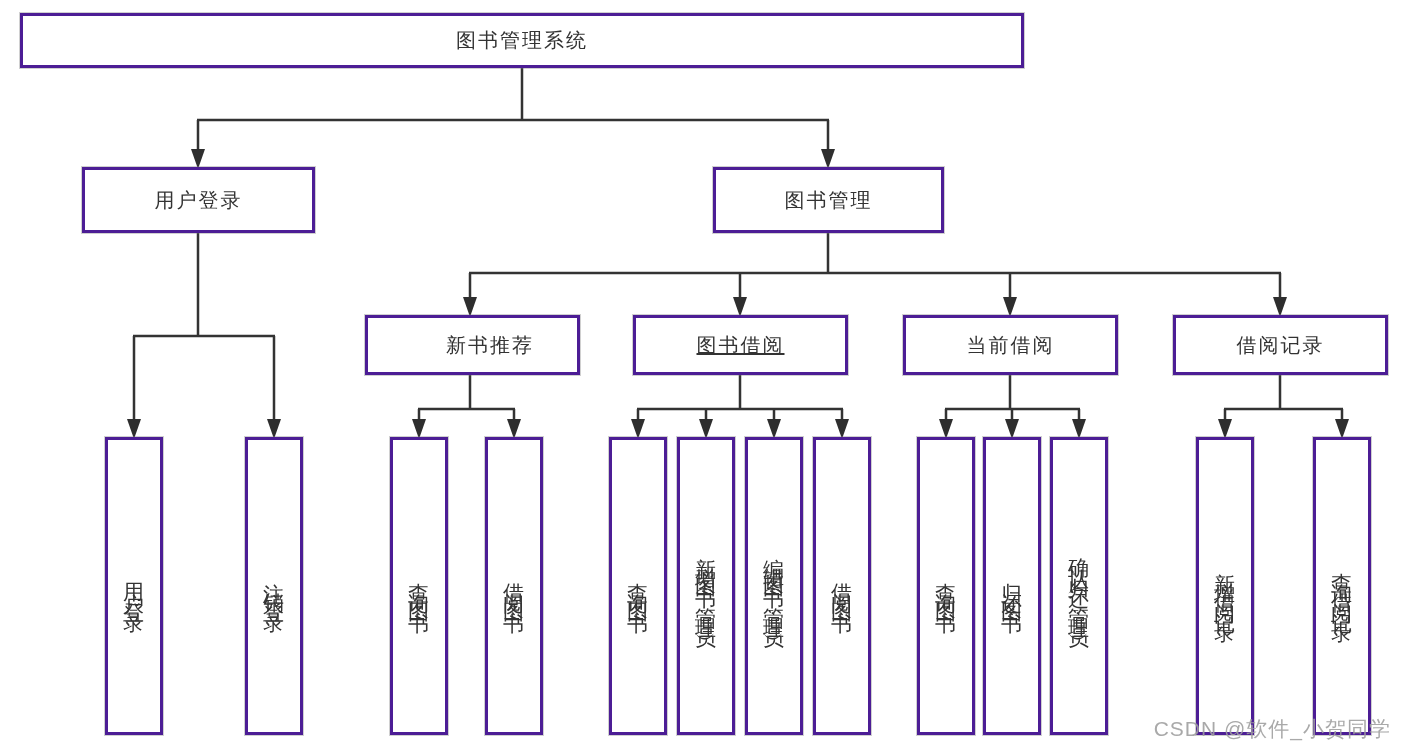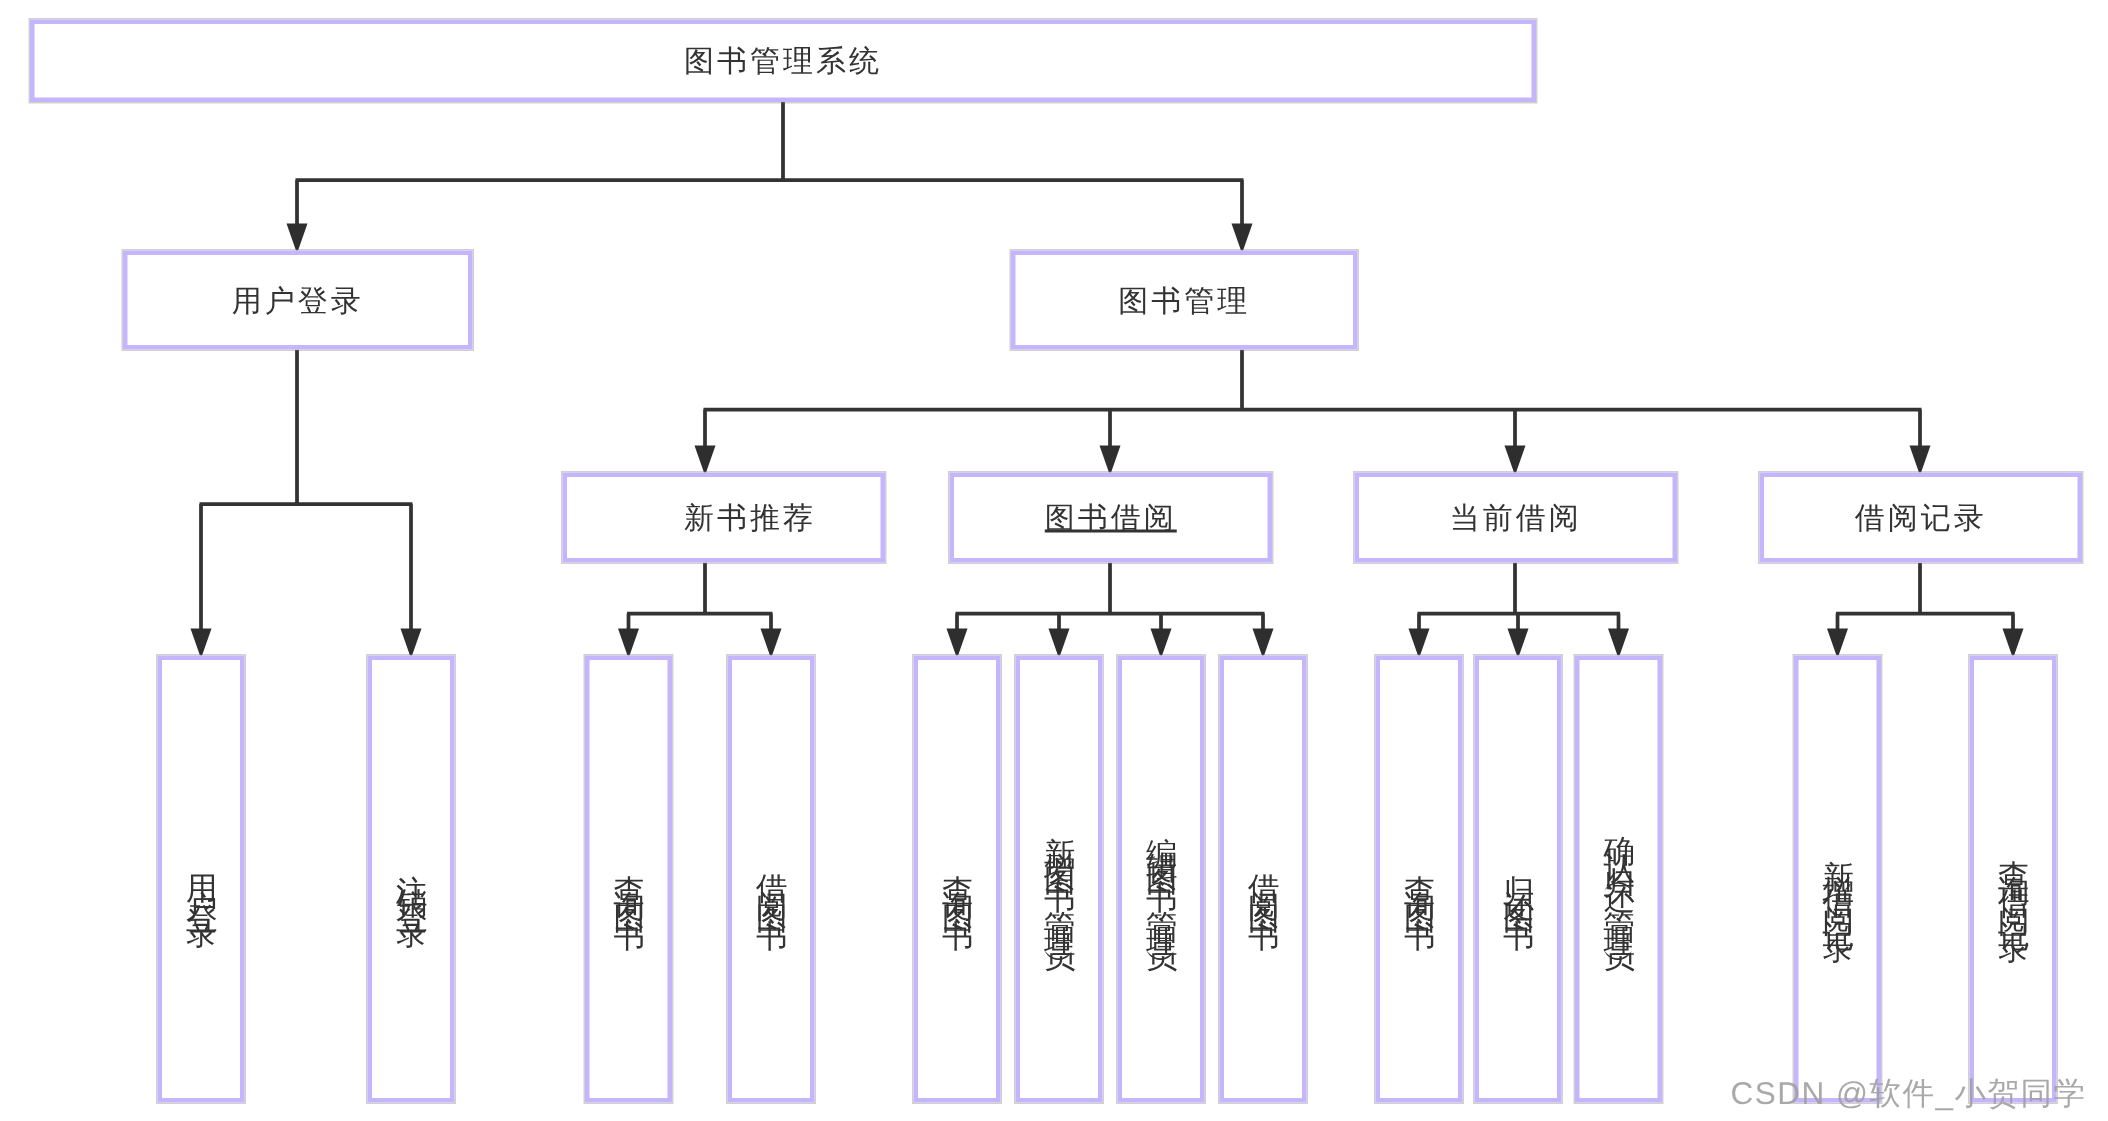--- a/index.html
+++ b/index.html
@@ -15,42 +15,42 @@
   }
   #wires {
     position: absolute; left: 0; top: 0;
     width: 1405px; height: 747px;
     z-index: 1;
   }
   .node {
     position: absolute;
     box-sizing: border-box;
     background: #ffffff;
-    border: 3px solid #c4b5fd;
+    border: 3px solid #4c1d95;
     box-shadow: 0 0 0 1px rgba(120,120,120,0.35);
     display: flex;
     align-items: center;
     justify-content: center;
     color: #333333;
     z-index: 2;
   }
   .node .lbl {
     font-size: 20px;
     letter-spacing: 2px;
     white-space: nowrap;
   }
   .node.vert .lbl {
     writing-mode: vertical-rl;
     font-size: 21px;
     letter-spacing: 10px;
     line-height: 1;
   }
   .root  { left: 20px;  top: 13px;  width: 1004px; height: 55px; }
   .lvl2a { left: 82px;  top: 167px; width: 233px;  height: 66px; }
-  .lvl2b { left: 674px; top: 167px; width: 231px;  height: 66px; }
+  .lvl2b { left: 713px; top: 167px; width: 231px;  height: 66px; }
   .lvl3  { top: 315px;  width: 215px; height: 60px; }
   .leaf  { top: 437px;  width: 58px;  height: 298px; }
   #watermark {
     position: absolute;
     right: 14px; top: 715px;
     font-size: 21px;
     letter-spacing: 1px;
     color: rgba(160,160,160,0.9);
     z-index: 5;
     white-space: nowrap;
@@ -113,21 +113,21 @@
     <span class="lbl">图书管理系统</span>
   </div>
 
   <div class="node lvl2a">
     <span class="lbl">用户登录</span>
   </div>
   <div class="node lvl2b">
     <span class="lbl">图书管理</span>
   </div>
 
-  <div class="node lvl3" style="left:375px;padding-left:35px;">
+  <div class="node lvl3" style="left:365px;padding-left:35px;">
     <span class="lbl">新书推荐</span>
   </div>
   <div class="node lvl3" style="left:633px;text-decoration:underline;">
     <span class="lbl">图书借阅</span>
   </div>
   <div class="node lvl3" style="left:1173px;">
     <span class="lbl">借阅记录</span>
   </div>
   <div class="node lvl3" style="left:903px;">
     <span class="lbl">当前借阅</span>

